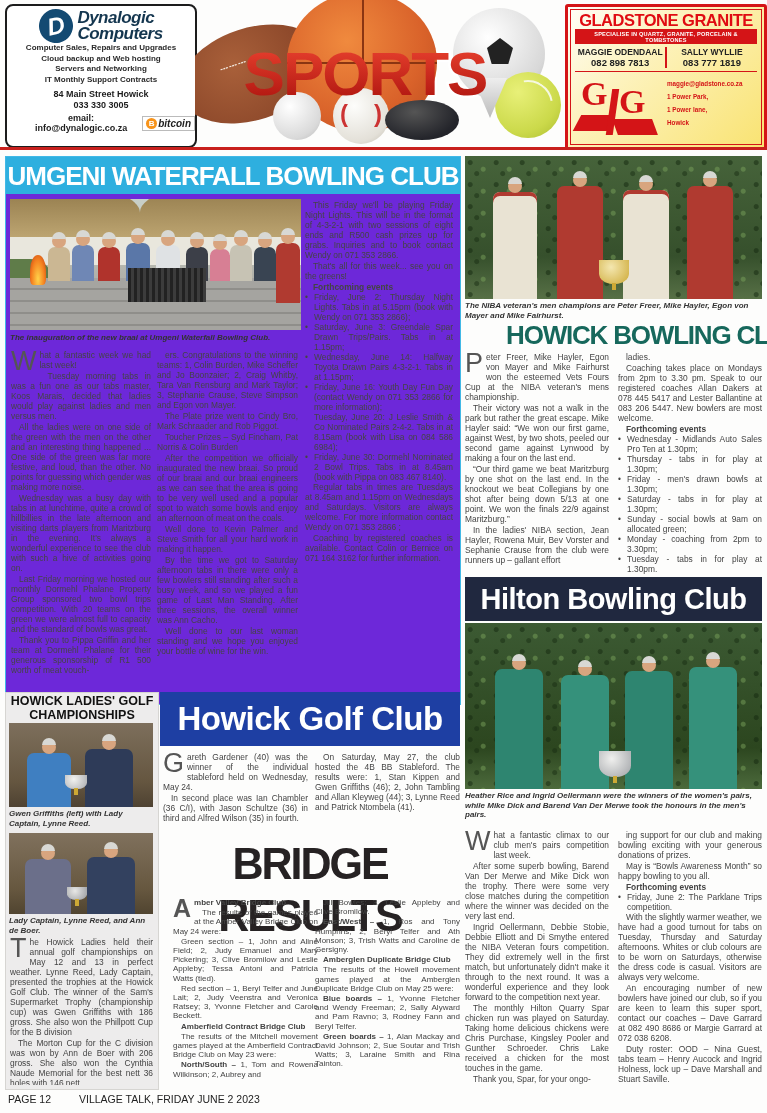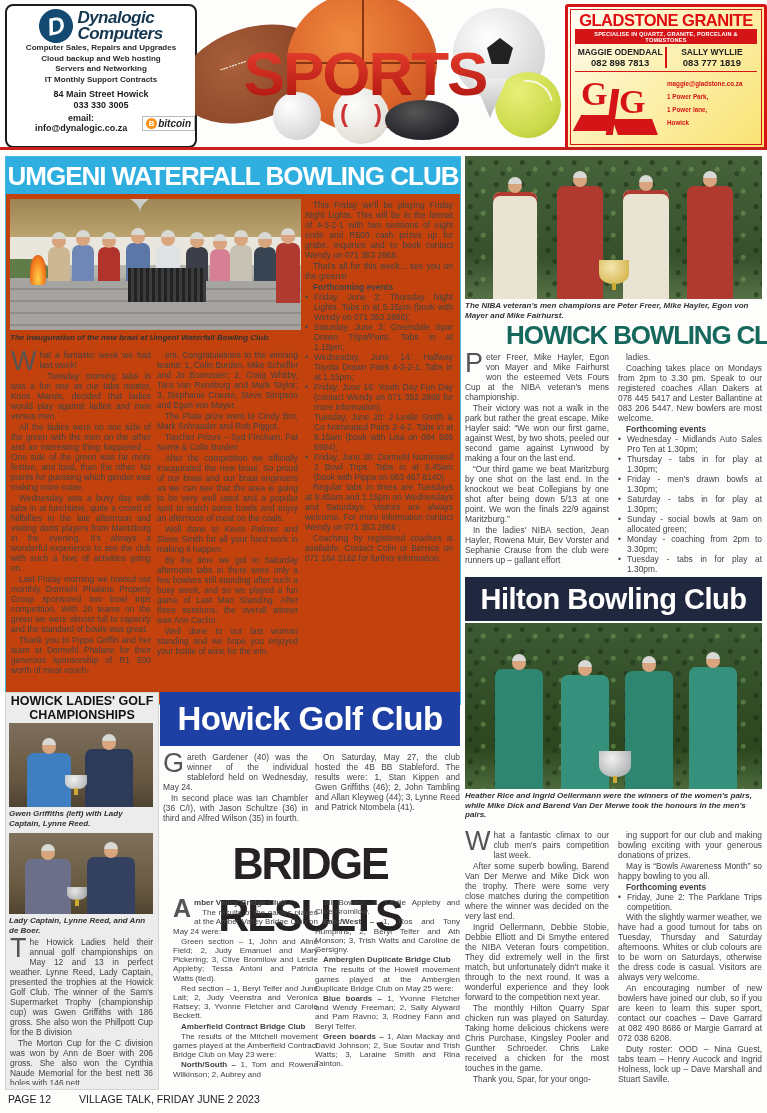--- a/index.html
+++ b/index.html
@@ -64,21 +64,21 @@
   .btext{flex:1;text-align:justify;}
   .ev-head{font-size:8.4px;line-height:10px;font-weight:bold;text-indent:8px;}
   
   .photo{overflow:hidden;position:absolute;}
   .person{position:absolute;border-radius:7px 7px 0 0;}
   .person::before{content:"";position:absolute;top:-13px;left:50%;transform:translateX(-50%);width:14px;height:14px;border-radius:50%;background:#d8a57f;}
   .person::after{content:"";position:absolute;top:-15px;left:50%;transform:translateX(-50%);width:14px;height:7px;border-radius:7px 7px 0 0;background:#d8d8d4;}
   .trophy{position:absolute;background:radial-gradient(circle at 40% 30%,#f4e7b0,#cda935);border-radius:0 0 45% 45%;}
   .trophy::after{content:"";position:absolute;left:50%;bottom:-6px;transform:translateX(-50%);width:4px;height:7px;background:#cda935;}
   
-  .umgeni-box{left:5px;top:156px;width:454px;height:547px;border:1.5px solid #41b8e6;background:#c2410c;}
+  .umgeni-box{left:5px;top:156px;width:454px;height:547px;border:1.5px solid #41b8e6;background:#6d28d9;}
   .umgeni-bar{position:absolute;left:0;top:0;width:100%;height:37px;background:#2eafdf;color:#fff;font-size:26px;font-weight:800;letter-spacing:-1px;text-align:center;line-height:38px;transform-origin:left;}
   .u-photo{left:5px;top:43px;width:291px;height:131px;background:linear-gradient(#c8cfc9 0%,#c2c7bd 30%,#b3b4ac 55%,#a09f97 100%);}
   .u-thatch{position:absolute;background:linear-gradient(#8f7748,#c0a874);border-radius:50% 50% 0 0;}
   .u-wall{position:absolute;background:#e9e7dd;}
   .u-base{position:absolute;left:0;bottom:0;width:100%;height:52px;background:repeating-linear-gradient(#a5a4a0 0 10px,#8f8e8a 10px 12px);}
   .u-fire{position:absolute;left:20px;top:56px;width:16px;height:30px;background:radial-gradient(ellipse at 50% 80%,#ffd24a,#f58220 55%,#c43d12);border-radius:50% 50% 20% 20%;}
   .u-braai{position:absolute;left:118px;bottom:28px;width:78px;height:34px;background:repeating-linear-gradient(90deg,#222 0 3px,#3c3c3c 3px 6px);}
   .u-grass{position:absolute;left:0;top:60px;width:40px;height:30px;background:#5f7c49;border-radius:0 50% 50% 0;}
   
   .u-caption{left:10px;top:333px;width:291px;}

